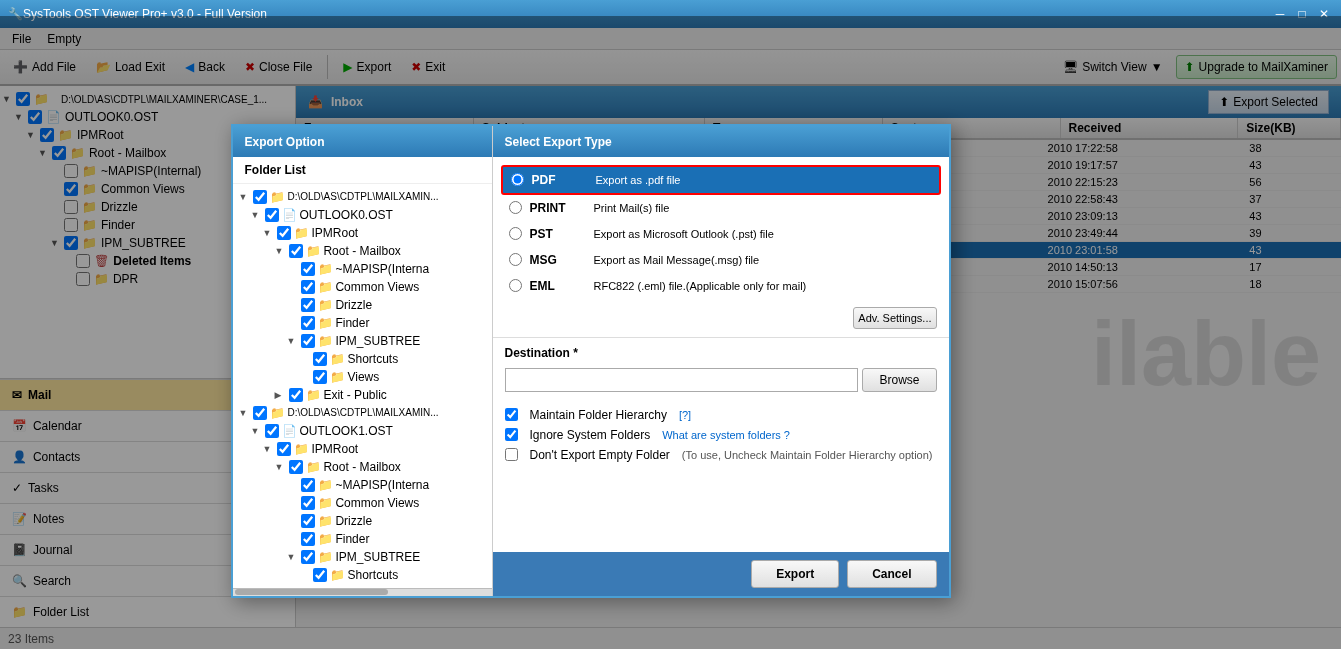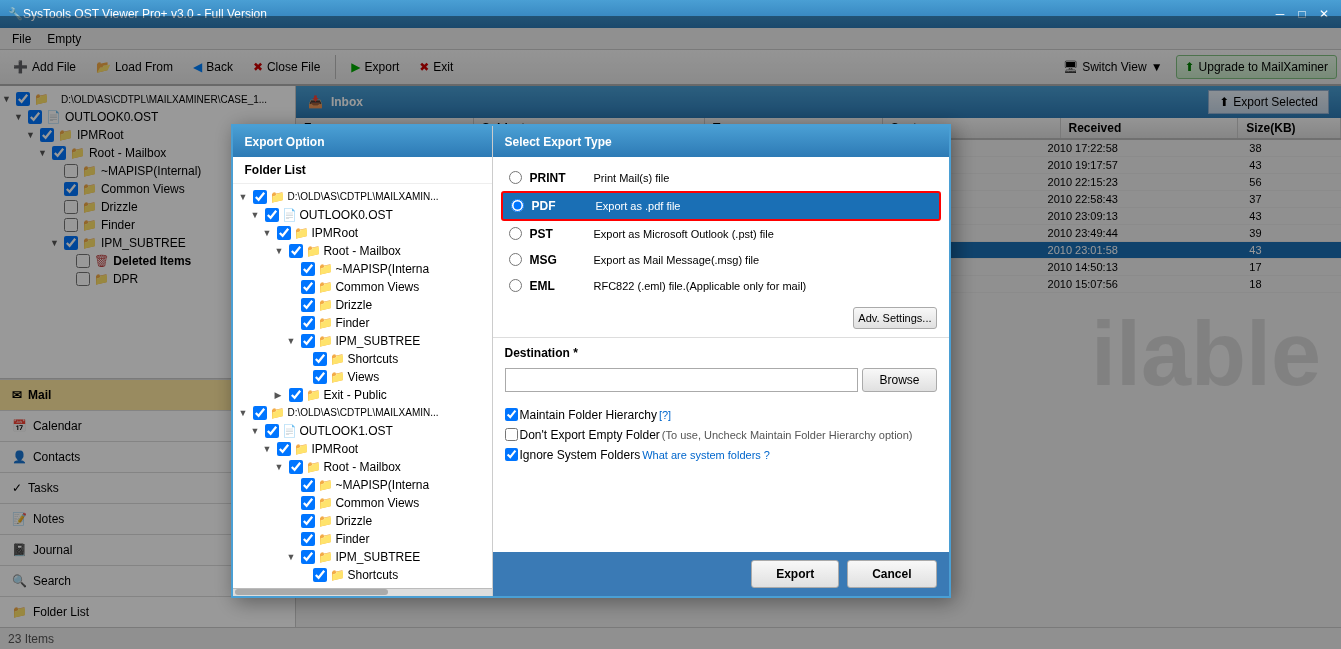--- a/index.html
+++ b/index.html
@@ -75,21 +75,21 @@
     .export-type-row.selected { background: #1a6fb5; color: white; border: 2px solid red; }
     .export-type-row label { margin-left: 8px; font-weight: bold; width: 60px; cursor: pointer; }
     .export-type-desc { margin-left: 4px; font-size: 11px; }
     .export-type-row.selected .export-type-desc { color: white; }
     .modal-bottom { padding: 8px 12px; border-top: 1px solid #ddd; }
     .adv-btn { float: right; padding: 4px 4px; background: linear-gradient(to bottom, #f8f8f8, #e0e0e0); border: 1px solid #aaa; border-radius: 3px; cursor: pointer; font-size: 11px; }
     .destination-row { display: flex; gap: 4px; align-items: center; margin-top: 8px; }
     .destination-input { flex: 1; height: 24px; border: 1px solid #aaa; padding: 2px 4px; }
     .browse-btn { padding: 4px 16px; background: linear-gradient(to bottom, #f8f8f8, #e0e0e0); border: 1px solid #aaa; border-radius: 3px; cursor: pointer; }
     .options-area { padding: 8px 12px; }
-    .option-row { display: flex; align-items: center; gap: 2px; margin-bottom: 6px; }
+    .option-row { display: flex; align-items: center; gap: 12px; margin-bottom: 6px; }
     .option-link { color: #0066cc; text-decoration: none; font-size: 11px; }
     .modal-footer { background: #3a7ab5; padding: 8px 12px; display: flex; justify-content: flex-end; gap: 8px; margin-top: auto; }
     .modal-footer-btn { padding: 6px 24px; background: linear-gradient(to bottom, #f8f8f8, #e0e0e0); border: 1px solid #aaa; border-radius: 3px; cursor: pointer; font-size: 12px; font-weight: bold; }
 
     .export-selected-btn { background: linear-gradient(to bottom, #e8f0f8, #c8d8e8); border: 1px solid #90b0d0; padding: 4px 10px; cursor: pointer; font-size: 11px; display: flex; align-items: center; gap: 4px; }
   </style>
 </head>
 <body>
 
 <div class="title-bar">
@@ -107,21 +107,21 @@
   <span class="menu-item">Empty</span>
 </div>
 
 <div class="toolbar">
   <button class="toolbar-btn">
     <span style="color:#0080ff;">➕</span>
     <span>Add File</span>
   </button>
   <button class="toolbar-btn">
     <span style="color:#0080ff;">📂</span>
-    <span>Load From</span>
+    <span>Load Exit</span>
   </button>
   <button class="toolbar-btn">
     <span style="color:#0080ff;">◀</span>
     <span>Back</span>
   </button>
   <button class="toolbar-btn">
     <span style="color:#cc0000;">✖</span>
     <span>Close File</span>
   </button>
   <div class="toolbar-sep"></div>
@@ -524,29 +524,29 @@
         <div style="height:6px; width:60%; background:#aaa; border-radius:3px;"></div>
       </div>
     </div>
 
     <div class="modal-right">
       <div class="modal-right-header">
         <span>Select Export Type</span>
       </div>
 
       <div class="export-types">
+        <div class="export-type-row selected">
+          <input type="radio" name="export-type" checked="" style="">
+          <label>PDF</label>
+          <span class="export-type-desc">Export as .pdf file</span>
+        </div>
         <div class="export-type-row">
           <input type="radio" name="export-type" style="">
           <label>PRINT</label>
           <span class="export-type-desc">Print Mail(s) file</span>
-        </div>
-        <div class="export-type-row selected">
-          <input type="radio" name="export-type" checked="" style="">
-          <label>PDF</label>
-          <span class="export-type-desc">Export as .pdf file</span>
         </div>
         <div class="export-type-row">
           <input type="radio" name="export-type" style="">
           <label>PST</label>
           <span class="export-type-desc">Export as Microsoft Outlook (.pst) file</span>
         </div>
         <div class="export-type-row">
           <input type="radio" name="export-type" style="">
           <label>MSG</label>
           <span class="export-type-desc">Export as Mail Message(.msg) file</span>
@@ -572,29 +572,29 @@
         </div>
       </div>
 
       <div class="options-area">
         <div class="option-row">
           <input type="checkbox" checked="" style="">
           <span>Maintain Folder Hierarchy</span>
           <a href="#" class="option-link">[?]</a>
         </div>
         <div class="option-row">
+          <input type="checkbox" checked="" style="">
+          <span>Ignore System Folders</span>
+          <a href="#" class="option-link">What are system folders ?</a>
+        </div>
+        <div class="option-row">
           <input type="checkbox" style="">
           <span>Don't Export Empty Folder</span>
           <span style="font-size:11px; color:#555;">(To use, Uncheck Maintain Folder Hierarchy option)</span>
         </div>
-        <div class="option-row">
-          <input type="checkbox" checked="" style="">
-          <span>Ignore System Folders</span>
-          <a href="#" class="option-link">What are system folders ?</a>
-        </div>
       </div>
 
       <div class="modal-footer">
         <button class="modal-footer-btn">Export</button>
         <button class="modal-footer-btn">Cancel</button>
       </div>
     </div>
   </div>
 </div>
 

